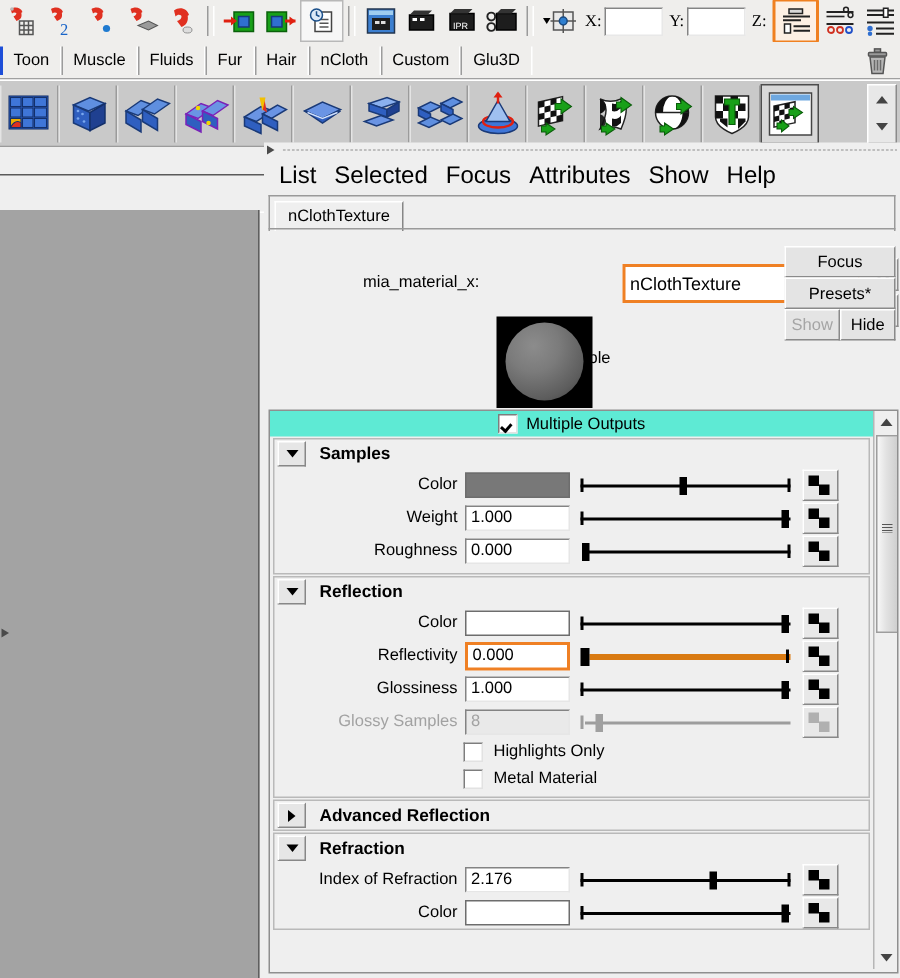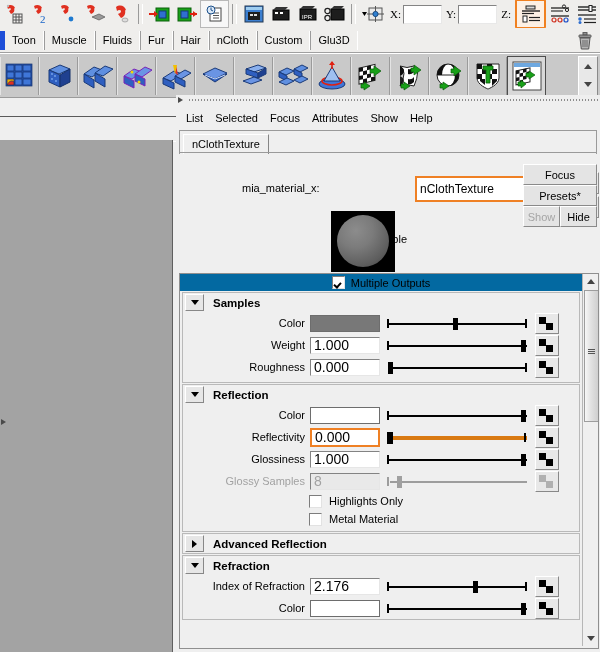--- a/index.html
+++ b/index.html
@@ -33,21 +33,21 @@
   #tabstrip{
     position:absolute;left:0;top:28px;width:600px;height:25px;
     background:#efeeec;display:flex;align-items:center;
   }
   #tabstrip .ln{position:absolute;left:0;bottom:0;width:600px;height:1px;background:#a0a0a0;}
   .shelftab{
     height:19px;line-height:19px;padding:0 7px;font-size:11px;
     border-left:1px solid #9c9c9c;border-right:1px solid #fff;
     color:#000;cursor:pointer;white-space:nowrap;
   }
-  .shelftab:first-child{border-left:5px solid #1d4ed8;}
+  .shelftab:first-child{border-left:2px solid #1d4ed8;}
   #trash{position:absolute;right:6px;top:3px;width:18px;height:20px;cursor:pointer;}
 
   
   #toolbar2{
     position:absolute;left:0;top:53px;width:600px;height:44px;
     background:#c9c9c9;border-top:1px solid #fff;display:flex;align-items:center;
   }
   .sbtn{
     width:37px;height:38px;margin:0;flex:0 0 auto;cursor:pointer;
     border-left:1px solid #e4e4e4;border-right:1px solid #9b9b9b;
@@ -74,21 +74,21 @@
   #handlerow{position:absolute;left:176px;top:95px;width:424px;height:10px;background:#efefef;}
   #handlearrow{position:absolute;left:1px;top:1px;width:8px;height:8px;}
   #dots{position:absolute;left:12px;top:4px;right:2px;height:2px;
         background-image:radial-gradient(#8c8c8c 45%, transparent 46%);
         background-size:3px 2px;background-repeat:repeat-x;}
 
   
   #editor{position:absolute;left:176px;top:105px;width:424px;height:547px;background:#efefef;}
 
   #menubar{position:absolute;left:4px;top:4px;width:416px;height:18px;display:flex;align-items:center;}
-  .mi{font-size:11px;padding:1px 6px;cursor:pointer;color:#000;
+  .mi{font-size:16px;padding:1px 6px;cursor:pointer;color:#000;
       font-family:"Liberation Sans",sans-serif;}
 
   #tabrow{position:absolute;left:3px;top:25px;width:416px;height:23px;
           background:#efefef;border:1px solid #9a9a9a;border-bottom:none;}
   #nodetab{position:absolute;left:3px;top:3px;height:19px;line-height:19px;padding:0 8px;
            font-size:11px;background:#efefef;border:1px solid #868686;border-bottom-color:#efefef;
            border-top-color:#fff;border-left-color:#fff;cursor:pointer;}
   #tabrowline{position:absolute;left:3px;top:47px;width:418px;height:2px;
               border-top:1px solid #9a9a9a;border-bottom:1px solid #fff;}
 
@@ -108,41 +108,41 @@
   #samplelabel{position:absolute;left:100px;top:79px;width:128px;text-align:right;font-size:11px;}
   #swatch{position:absolute;left:152px;top:57px;width:64px;height:61px;background:#000;overflow:hidden;}
   #sphere{position:absolute;left:6px;top:4px;width:52px;height:52px;border-radius:50%;
           background:radial-gradient(circle at 36% 30%, #8c8c8c 0%, #7b7b7b 35%, #5d5d5d 72%, #3a3a3a 100%);}
 
   
   #attrarea{position:absolute;left:3px;top:168px;width:418px;height:374px;
             border:1px solid #8f8f8f;background:#efefef;overflow:hidden;}
   #attrclip{position:absolute;left:0;top:0;width:402px;height:372px;overflow:hidden;}
   #multirow{position:relative;height:17px;display:flex;align-items:center;justify-content:center;
-            background:#0369a1;}
+            background:#5eead4;}
   .cbx{width:11px;height:11px;background:#fff;border:1px solid #7d7d7d;
        border-right-color:#e2e2e2;border-bottom-color:#e2e2e2;display:inline-block;
        position:relative;cursor:pointer;flex:0 0 auto;}
   .cbx.on::after{content:"";position:absolute;left:2px;top:4px;width:3px;height:5px;
        border:solid #000;border-width:0 2px 2px 0;transform:rotate(42deg);}
   #multirow .lbl{margin-left:6px;font-size:11px;}
 
   .frame{margin:1px 2px 0 2px;border:1px solid #b9b9b9;background:#efefef;}
   .fhead{height:19px;display:flex;align-items:center;padding-left:2px;}
   .arrowbtn{width:17px;height:15px;background:#e6e6e6;
             border:1px solid #fff;border-right-color:#878787;border-bottom-color:#878787;
             display:flex;align-items:center;justify-content:center;cursor:pointer;flex:0 0 auto;}
   .ftitle{font-weight:bold;font-size:11.5px;margin-left:9px;}
 
   .attrrow{height:22px;display:flex;align-items:center;}
   .alabel{width:122px;text-align:right;font-size:11px;padding-right:5px;flex:0 0 auto;}
   .alabel.dis{color:#a2a2a2;}
   .avalue{width:70px;height:17px;background:#fff;border:1px solid #838383;
           border-right-color:#e6e6e6;border-bottom-color:#e6e6e6;
-          display:flex;align-items:center;padding-left:3px;font-size:14px;
+          display:flex;align-items:center;padding-left:3px;font-size:11px;
           flex:0 0 auto;cursor:text;box-sizing:border-box;}
   .avalue.hi{border:2px solid #ef8024;height:19px;}
   .avalue.dis{background:#e9e9e9;color:#a2a2a2;}
   .colorsw{width:70px;height:17px;border:1px solid #6d6d6d;flex:0 0 auto;cursor:pointer;box-sizing:border-box;}
 
   .slider{position:relative;width:140px;height:17px;margin-left:7px;flex:0 0 auto;cursor:pointer;}
   .strack{position:absolute;left:0;top:8px;width:140px;height:2px;background:#000;}
   .strack.orange{background:#d97a12;height:4px;top:7px;}
   .strack.dis{background:#9d9d9d;}
   .scap{position:absolute;top:4px;width:2px;height:9px;background:#000;}

